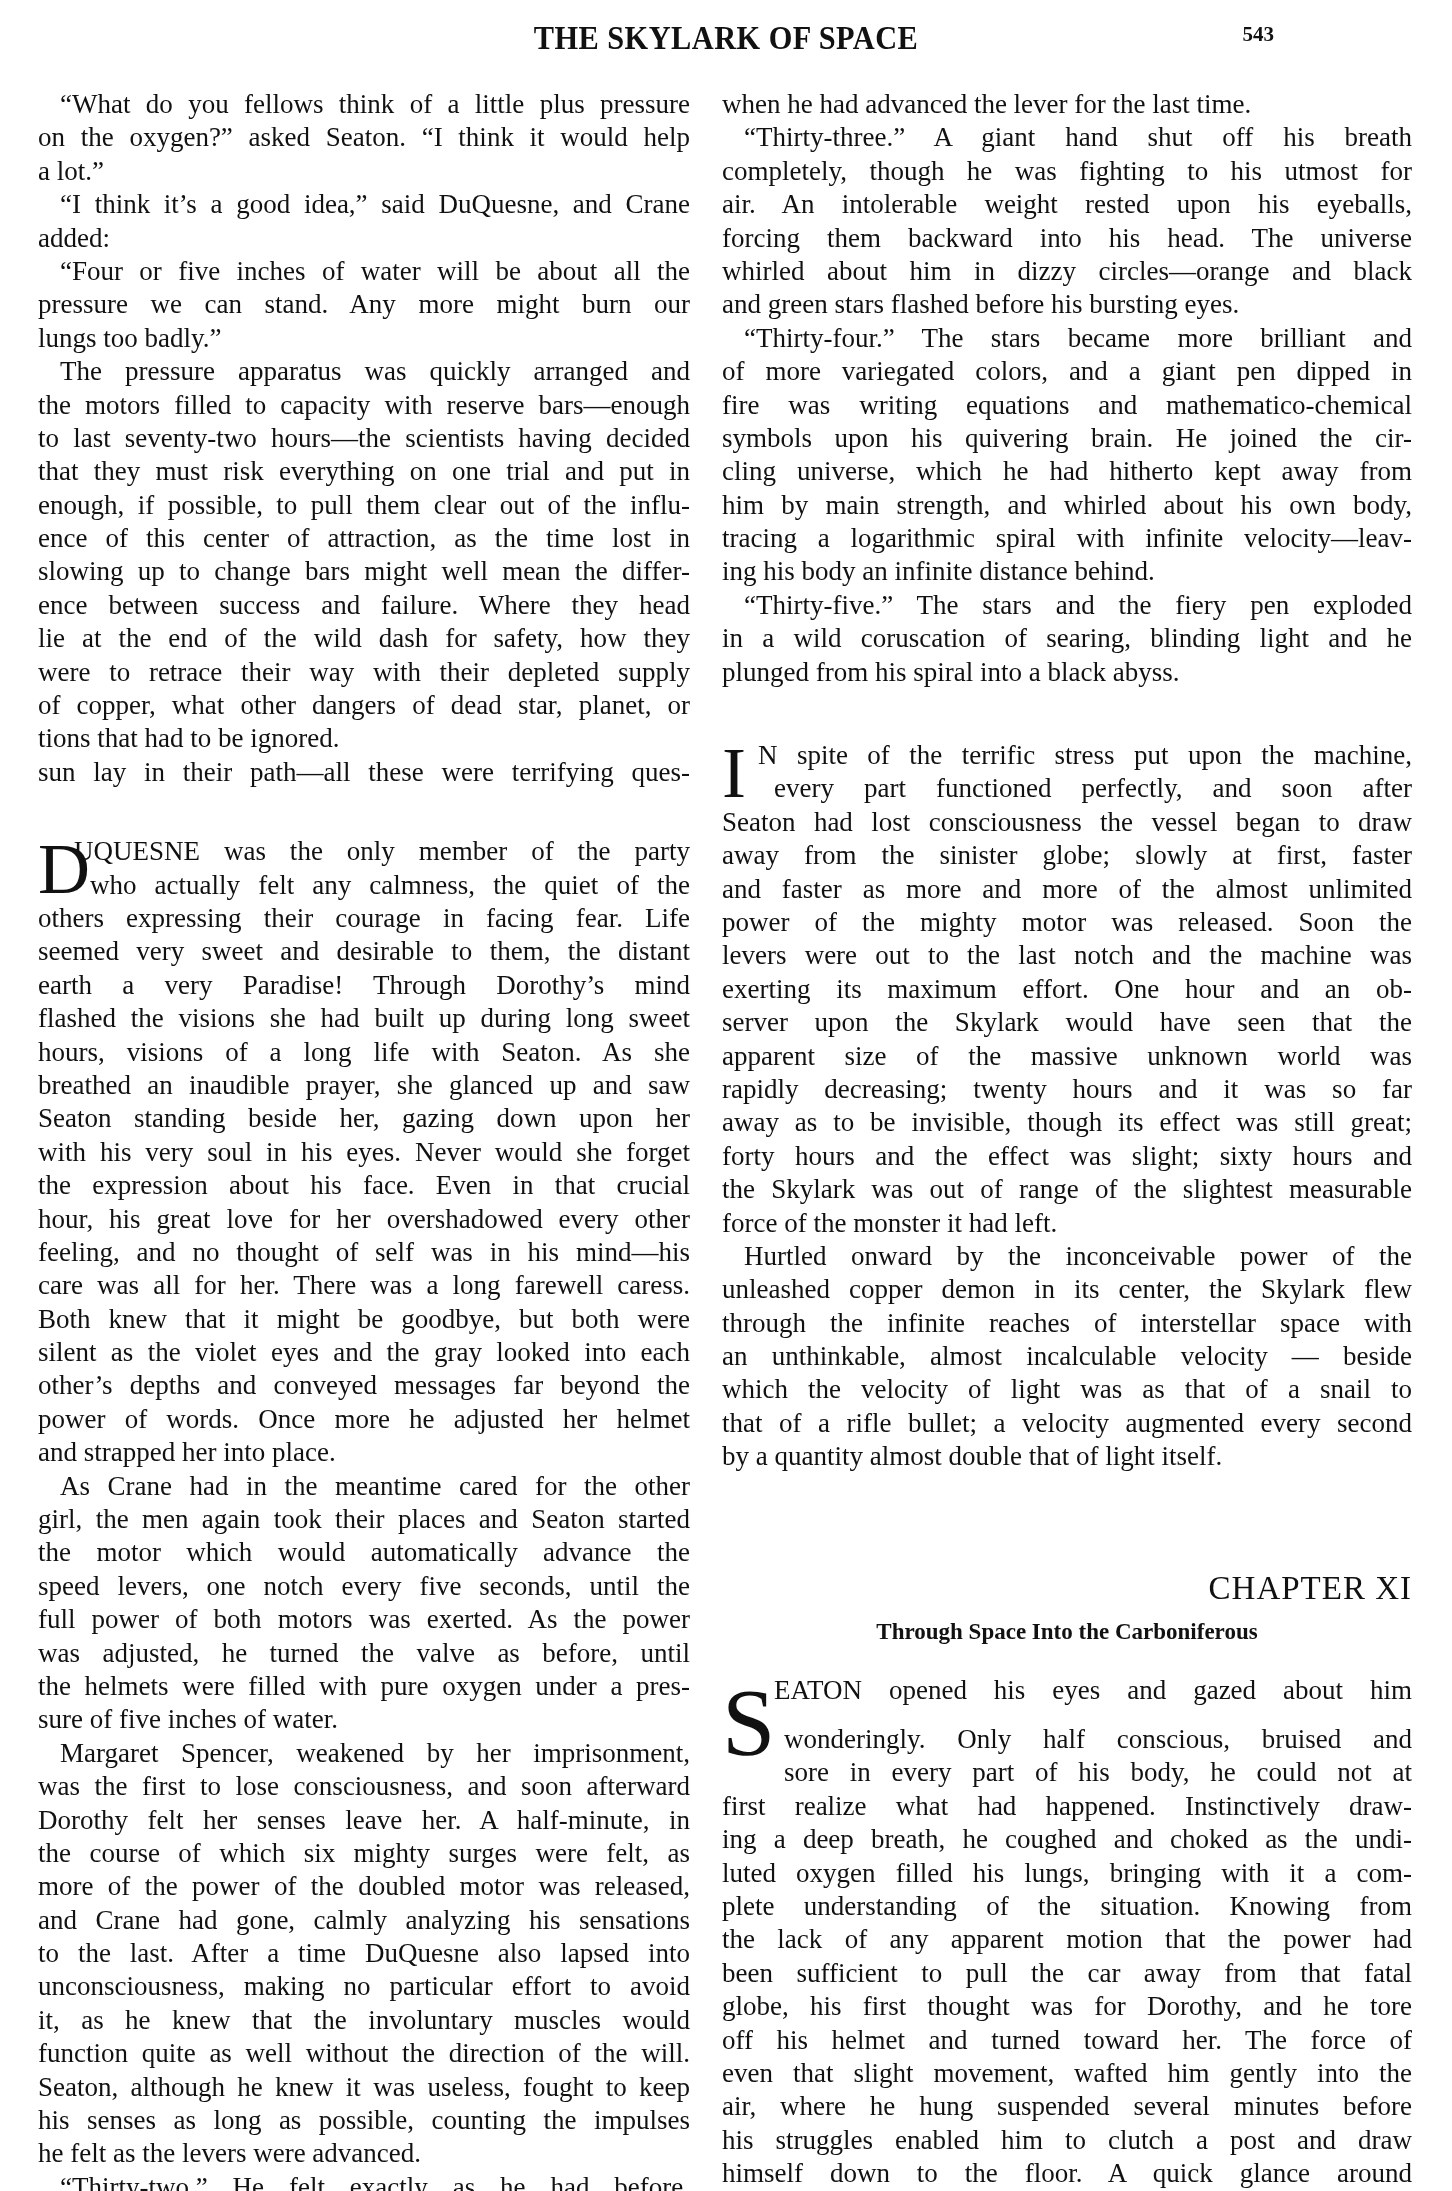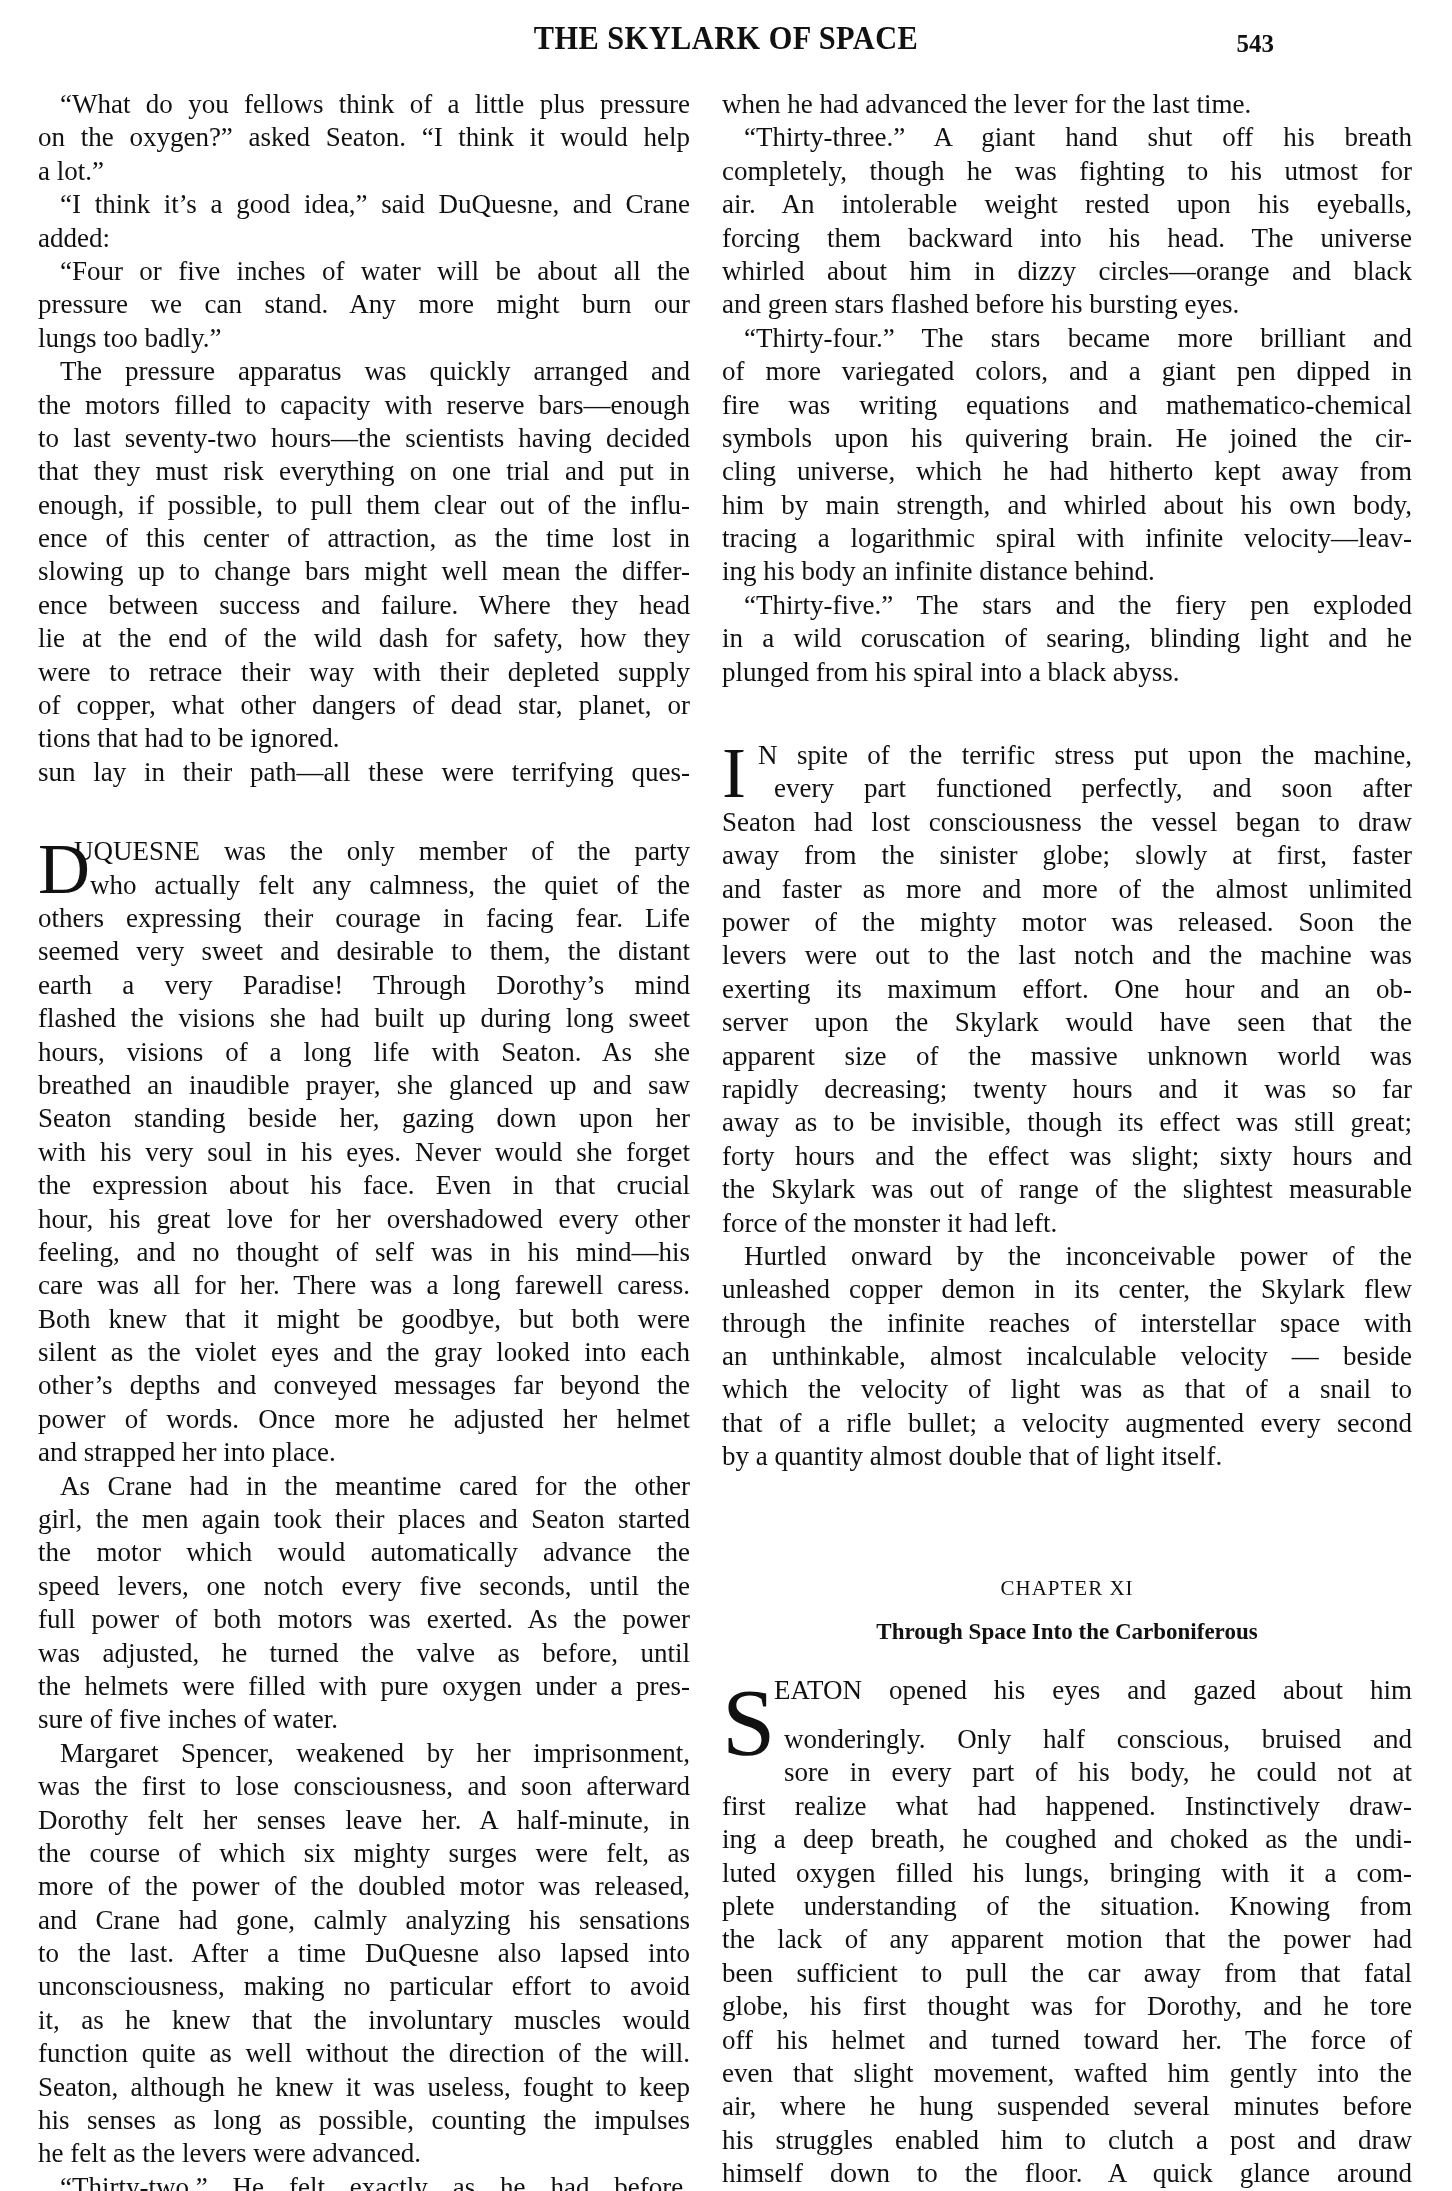--- a/index.html
+++ b/index.html
@@ -1,31 +1,31 @@
 <!DOCTYPE html>
 <html><head>
 <meta charset="utf-8">
 <style>
   html, body { margin: 0; padding: 0; background: #ffffff; }
   body { width: 1452px; height: 2191px; position: relative; overflow: hidden; color: #111; font-family: "Liberation Serif", "DejaVu Serif", serif; }
   .header { position: absolute; top: 16px; left: 0; width: 1304px; height: 50px; }
   .running-title { position: absolute; left: 0; width: 1452px; top: 4px; text-align: center; font-size: 33px; font-weight: bold; letter-spacing: 0.5px; transform: scaleX(0.92); }
-  .page-number { position: absolute; right: 30px; top: 14px; font-size: 25px; font-weight: bold; }
+  .page-number { position: absolute; right: 30px; top: 6px; font-size: 21px; font-weight: bold; }
   .col { position: absolute; top: 88px; }
   .col.left { left: 38px; width: 652px; }
   .col.right { left: 722px; width: 690px; }
   .line { display: block; height: 33.4px; line-height: 33.4px; font-size: 27px; white-space: nowrap; text-align: justify; text-align-last: justify; }
   .line.last { text-align-last: left; }
   .line.indent { padding-left: 22px; }
   .dropline { position: relative; }
   .dropcap { position: absolute; left: 0; top: 4px; font-size: 72px; line-height: 60px; }
   .dropline .line { padding-left: 52px; }
   .dropline .line.first { padding-left: 36px; }
   .gap { display: block; }
-  .chapter-num { text-align: center; font-size: 21px; letter-spacing: 1px; height: 48px; line-height: 48px; }
+  .chapter-num { text-align: right; font-size: 33px; letter-spacing: 1px; height: 48px; line-height: 48px; }
   .chapter-title { text-align: center; font-size: 23px; font-weight: bold; height: 40px; line-height: 40px; }
 </style>
 </head>
 <body>
 
 <div class="header">
   <div class="running-title">THE SKYLARK OF SPACE</div>
   <div class="page-number">543</div>
 </div>
 

